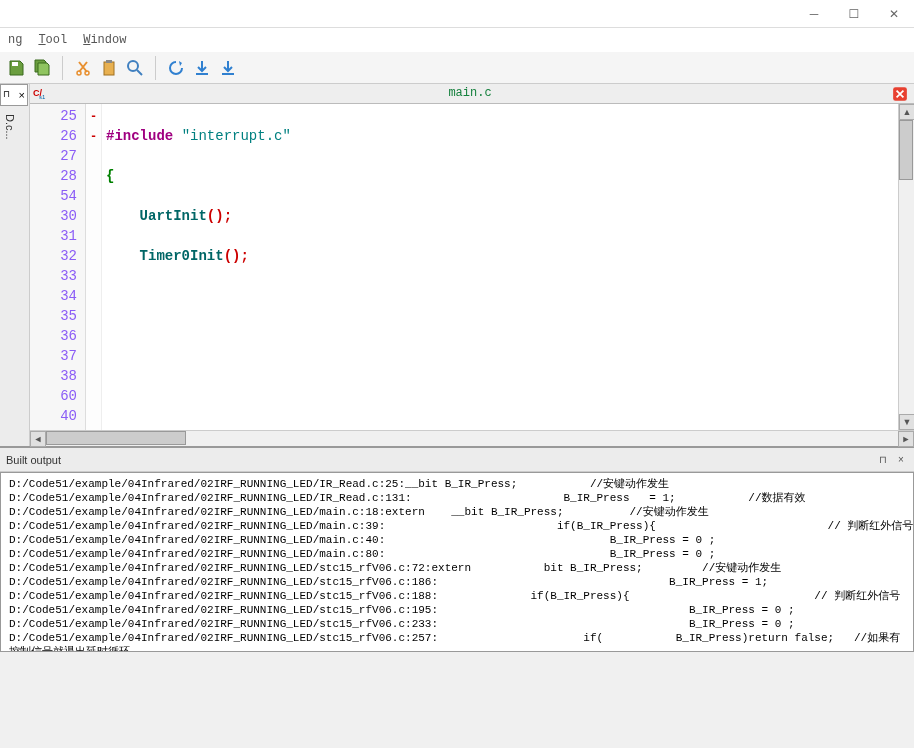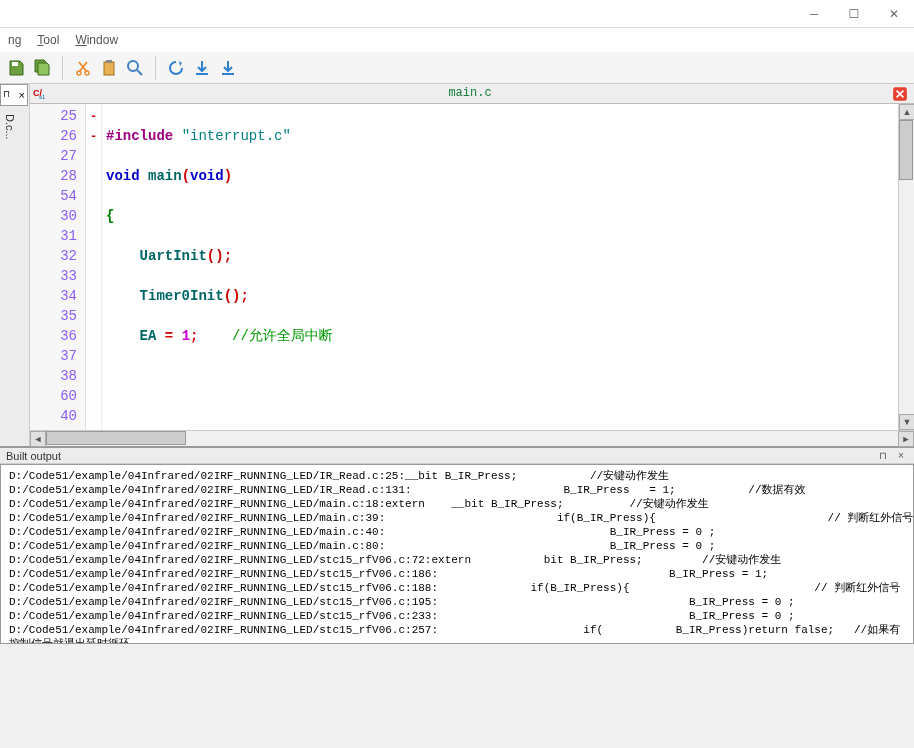--- a/index.html
+++ b/index.html
@@ -2,21 +2,21 @@
 <html><head>
 <meta charset="utf-8">
 <style>
 * { margin: 0; padding: 0; box-sizing: border-box; }
 body { font-family: "Microsoft YaHei", Arial, sans-serif; font-size: 12px; background: #f0f0f0; width: 914px; height: 748px; overflow: hidden; }
 
 .titlebar { height: 28px; background: #fff; display: flex; justify-content: flex-end; align-items: center; border-bottom: 1px solid #ddd; }
 .win-btn { width: 40px; height: 28px; display: flex; align-items: center; justify-content: center; color: #666; }
 
 .menubar { height: 24px; background: #fff; display: flex; align-items: center; padding-left: 4px; gap: 8px; }
-.menu-item { color: #555; cursor: default; padding: 2px 4px; }
+.menu-item { color: #555; cursor: default; padding: 2px 4px; font-family: Liberation Mono, monospace; }
 .menu-item u { text-decoration: underline; }
 
 .toolbar { height: 32px; background: #f5f5f5; display: flex; align-items: center; padding: 2px 4px; gap: 4px; border-bottom: 1px solid #ccc; }
 .tb-group { display: flex; gap: 2px; }
 .tb-sep { width: 1px; height: 24px; background: #ccc; margin: 0 4px; }
 .tb-btn { width: 24px; height: 24px; display: flex; align-items: center; justify-content: center; border: 1px solid transparent; }
 
 .main-area { display: flex; height: 362px; }
 .sidebar { width: 30px; background: #ececec; border-right: 1px solid #ccc; position: relative; }
 .sidebar-tab { position: absolute; top: 0; left: 0; width: 28px; background: #fff; border: 1px solid #999; font-size: 10px; padding: 4px 2px; display: flex; justify-content: space-between; }
@@ -45,21 +45,21 @@
 
 .h-scrollbar { height: 16px; background: #f0f0f0; border-top: 1px solid #ccc; display: flex; }
 .sb-btn { width: 16px; height: 16px; background: #e0e0e0; border: 1px solid #aaa; display: flex; align-items: center; justify-content: center; font-size: 9px; color: #555; }
 .sb-track { flex: 1; background: #f0f0f0; position: relative; }
 .sb-thumb { position: absolute; left: 0; top: 0; height: 14px; width: 140px; background: #ccc; border: 1px solid #999; }
 
 .v-scrollbar { position: absolute; right: 0; top: 20px; bottom: 16px; width: 16px; background: #f0f0f0; border-left: 1px solid #ccc; display: flex; flex-direction: column; }
 .v-thumb { position: absolute; left: 0; top: 16px; width: 14px; height: 60px; background: #ccc; border: 1px solid #999; }
 
 .output-panel { border-top: 2px solid #999; background: #fff; }
-.output-header { height: 16px; background: #ececec; border-bottom: 1px solid #ccc; display: flex; align-items: center; padding: 0 6px; font-size: 11px; color: #333; }
+.output-header { height: 24px; background: #ececec; border-bottom: 1px solid #ccc; display: flex; align-items: center; padding: 0 6px; font-size: 11px; color: #333; }
 .out-title { flex: 1; }
 .out-icon { width: 14px; height: 14px; margin-left: 4px; display: flex; align-items: center; justify-content: center; font-size: 10px; color: #555; }
 .output-body { height: 180px; padding: 4px 8px; font-family: "SimSun", "Courier New", monospace; font-size: 11px; line-height: 14px; white-space: pre; overflow: hidden; color: #000; border: 1px solid #999; margin: 0; }
 
 .code-line { height: 20px; }
 </style>
 </head>
 <body>
 
 <div class="titlebar">
@@ -188,25 +188,23 @@
           <div></div>
           <div></div>
           <div class="op">-</div>
           <div></div>
           <div></div>
           <div></div>
           <div></div>
       </div>
       <div class="code-text">
 <div class="code-line"><span class="pre">#include</span> <span class="str">"interrupt.c"</span></div>
-<div class="code-line"><span class="kw">void</span> <span class="id">main</span><span class="op">(</span><span class="kw">void</span><span class="op">)</span></div>
 <div class="code-line"><span class="brace">{</span></div>
 <div class="code-line">    <span class="id">UartInit</span><span class="op">();</span></div>
 <div class="code-line">    <span class="id">Timer0Init</span><span class="op">();</span></div>
-<div class="code-line">    <span class="id">EA</span> <span class="op">=</span> <span class="num">1</span><span class="op">;</span>    <span class="cmt">//允许全局中断</span></div>
 
 
 
 
 
 
 
 
       </div>
     </div>

